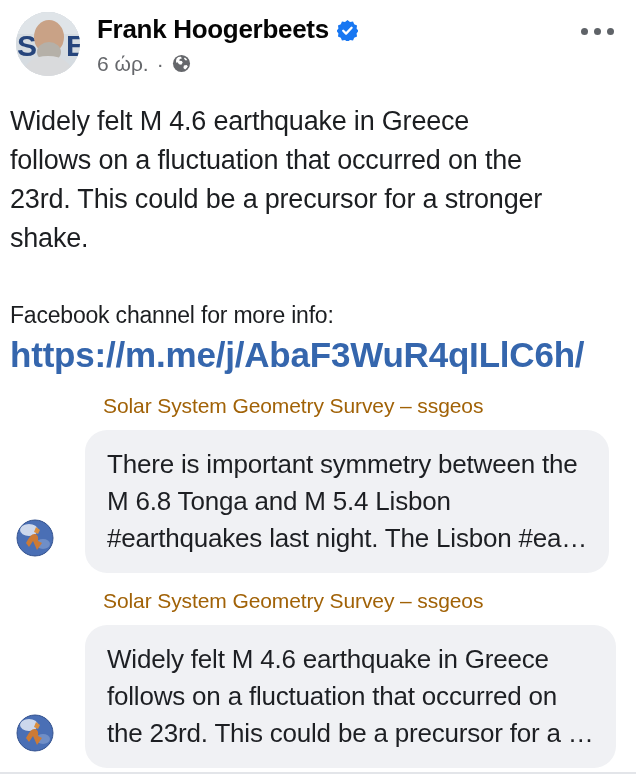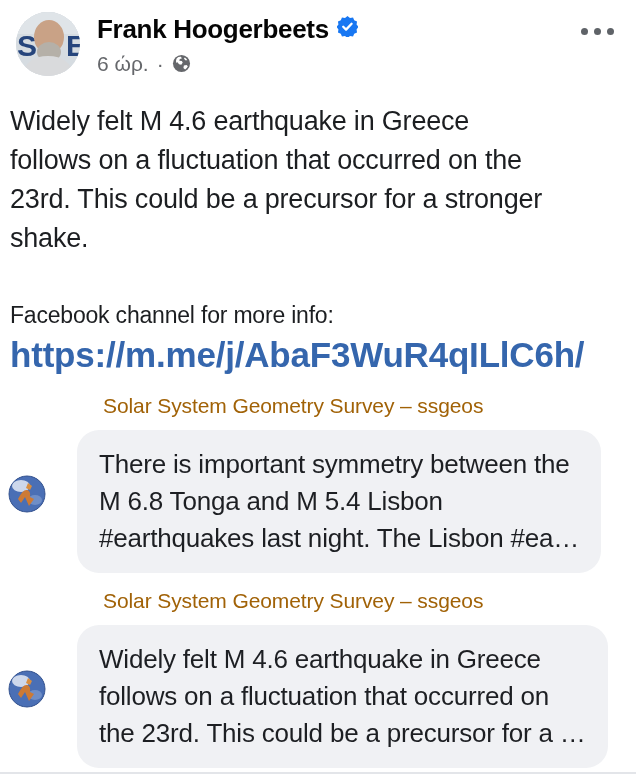--- a/index.html
+++ b/index.html
@@ -4,21 +4,21 @@
 <style>
   * { margin:0; padding:0; box-sizing:border-box; }
   html,body { width:636px; height:784px; background:#ffffff; overflow:hidden;
     font-family:"Liberation Sans", sans-serif; }
 
   
   .header { position:relative; padding:12px 16px 0 16px; display:flex; }
   .avatar { width:64px; height:64px; border-radius:50%; overflow:hidden;
     flex-shrink:0; background:#d3dae0; position:relative; cursor:pointer; }
   .header-info { margin-left:17px; padding-top:2px; }
-  .author-row { display:flex; gap:8px; }
+  .author-row { display:flex; align-items:center; gap:8px; }
   .author { font-size:26px; font-weight:bold; color:#050505; letter-spacing:-0.3px; }
   .badge { width:21px; height:21px; display:inline-block; margin-top:2px; }
   .meta-row { display:flex; gap:8px; margin-top:7px;
     color:#65676b; font-size:21px; }
   .more-btn { position:absolute; right:18px; top:24px; display:flex; gap:6px;
     cursor:pointer; padding:4px; }
   .more-btn .dot { width:7px; height:7px; border-radius:50%; background:#5f6368; }
 
   
   .post-body { margin:24px 0 0 10px; font-size:27px; line-height:39px;
@@ -26,21 +26,21 @@
   .channel-line { margin:38px 0 0 10px; font-size:23px; line-height:39px;
     color:#1c1e21; letter-spacing:-0.2px; }
   .post-link { display:block; margin:0 0 15px 10px; font-size:35px; line-height:39px;
     color:#3566ad; font-weight:bold; text-decoration:none; letter-spacing:-0.2px; }
 
   
   .attachment { margin-top:20px; }
   .msg-source { margin:0 8px 12px 103px; font-size:21px; color:#a16207;
     letter-spacing:-0.1px; }
   .msg-source.second { margin-top:16px; }
-  .msg-row { display:flex; align-items:center; padding-left:8px; }
+  .msg-row { display:flex; align-items:flex-end; padding-left:16px; }
   .msg-avatar { width:38px; height:38px; flex-shrink:0; margin:0 31px 16px 0;
     border-radius:50%; overflow:hidden; }
   .bubble { display:inline-block; background:#f0f1f4; border-radius:22px;
     padding:16px 22px; font-size:26px; line-height:37px; color:#1d1f23;
     white-space:pre; letter-spacing:-0.2px; cursor:pointer; }
 
   .divider { height:2px; background:#e3e5e9; margin-top:4px; width:100%; }
 </style>
 </head>
 <body>

